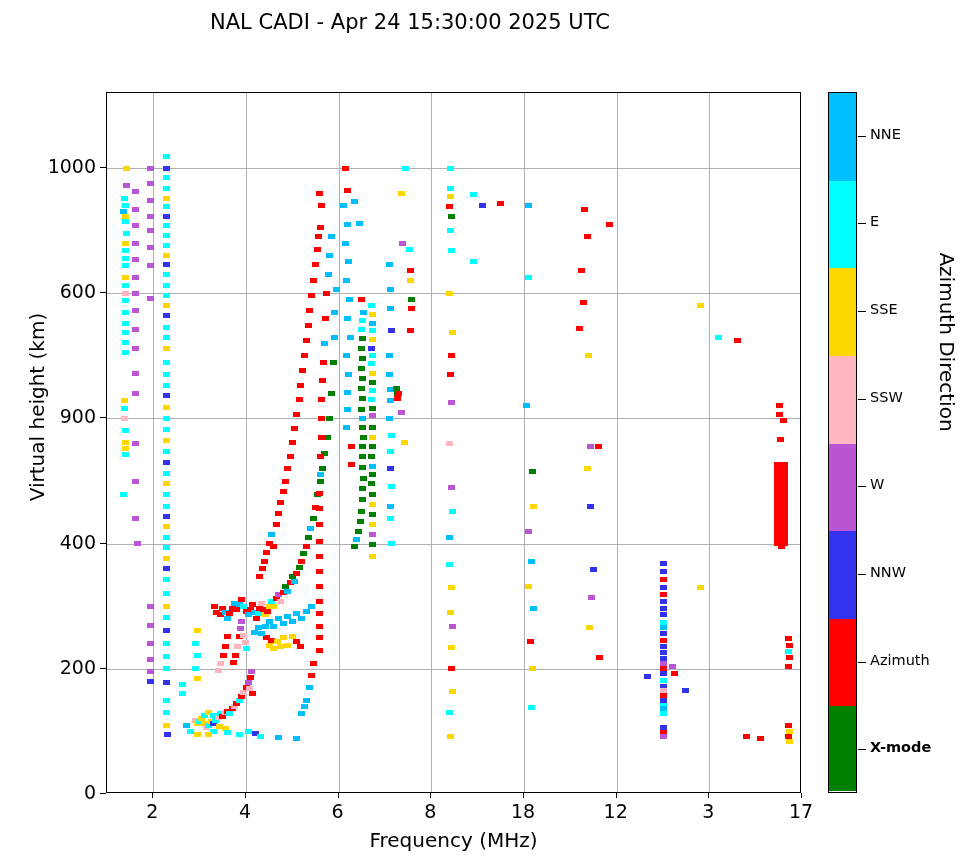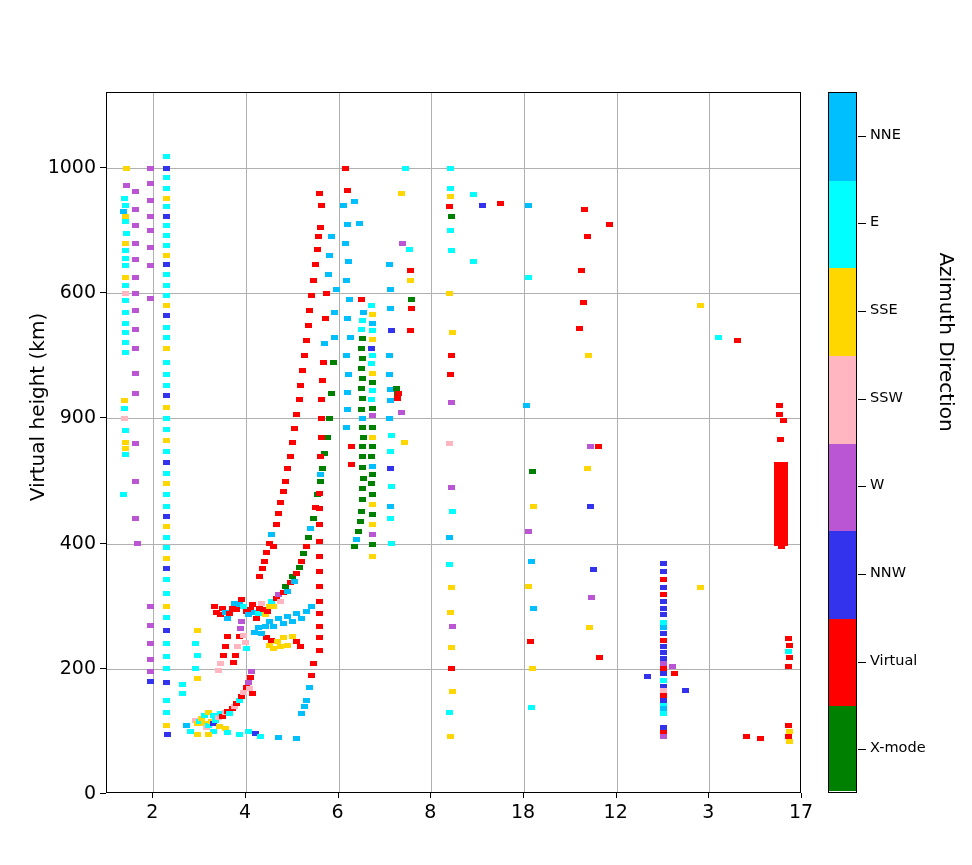--- a/index.html
+++ b/index.html
@@ -42,20 +42,21 @@
   .cb-tick{position:absolute;left:858px;width:8px;height:1px;background:#000;}
   .cb-lbl{position:absolute;left:870px;font-size:14.5px;color:#000;white-space:nowrap;}
   #cb-title{position:absolute;left:817px;top:330px;width:260px;text-align:center;
             font-size:20px;color:#000;transform:rotate(90deg);}
 </style>
 </head>
 <body>
 
 <div id="root">
 
+  <div id="chart-title">NAL CADI - Apr 24 15:30:00 2025 UTC</div>
 
   <div id="plot-area">
     <div id="grid-layer">
         <div class="gv" style="left: 46.3333px;"></div>
         <div class="gv" style="left: 139px;"></div>
         <div class="gv" style="left: 231.667px;"></div>
         <div class="gv" style="left: 324.333px;"></div>
         <div class="gv" style="left: 417px;"></div>
         <div class="gv" style="left: 509.667px;"></div>
         <div class="gv" style="left: 602.333px;"></div>
@@ -637,20 +638,21 @@
       <div class="ytick-mark" style="top: 542.643px;"></div>
       <div class="ytick-lbl" style="top: 530.643px;">400</div>
       <div class="ytick-mark" style="top: 417.464px;"></div>
       <div class="ytick-lbl" style="top: 405.464px;">900</div>
       <div class="ytick-mark" style="top: 292.286px;"></div>
       <div class="ytick-lbl" style="top: 280.286px;">600</div>
       <div class="ytick-mark" style="top: 167.107px;"></div>
       <div class="ytick-lbl" style="top: 155.107px;">1000</div>
     </div>
 
+  <div id="xlabel">Frequency (MHz)</div>
   <div id="ylabel">Virtual height (km)</div>
 
   <div id="colorbar">
       <div class="cb-seg" style="background: rgb(0, 191, 255); height: 87.625px;"></div>
       <div class="cb-seg" style="background: rgb(0, 255, 255); height: 87.625px;"></div>
       <div class="cb-seg" style="background: rgb(255, 215, 0); height: 87.625px;"></div>
       <div class="cb-seg" style="background: rgb(255, 182, 193); height: 87.625px;"></div>
       <div class="cb-seg" style="background: rgb(186, 85, 211); height: 87.625px;"></div>
       <div class="cb-seg" style="background: rgb(51, 51, 238); height: 87.625px;"></div>
       <div class="cb-seg" style="background: rgb(255, 0, 0); height: 87.625px;"></div>
@@ -663,19 +665,19 @@
       <div class="cb-lbl" style="top: 213.438px;">E</div>
       <div class="cb-tick" style="top: 311.062px;"></div>
       <div class="cb-lbl" style="top: 301.062px;">SSE</div>
       <div class="cb-tick" style="top: 398.688px;"></div>
       <div class="cb-lbl" style="top: 388.688px;">SSW</div>
       <div class="cb-tick" style="top: 486.312px;"></div>
       <div class="cb-lbl" style="top: 476.312px;">W</div>
       <div class="cb-tick" style="top: 573.938px;"></div>
       <div class="cb-lbl" style="top: 563.938px;">NNW</div>
       <div class="cb-tick" style="top: 661.562px;"></div>
-      <div class="cb-lbl" style="top: 651.562px;">Virtual</div>
+      <div class="cb-lbl" style="top: 651.562px;">Azimuth</div>
       <div class="cb-tick" style="top: 749.188px;"></div>
-      <div class="cb-lbl" style="top: 739.188px;">X-mode</div>
+      <div class="cb-lbl" style="top: 739.188px; font-weight: bold;">X-mode</div>
     </div>
   <div id="cb-title">Azimuth Direction</div>
 
 </div>
 
 </body></html>

